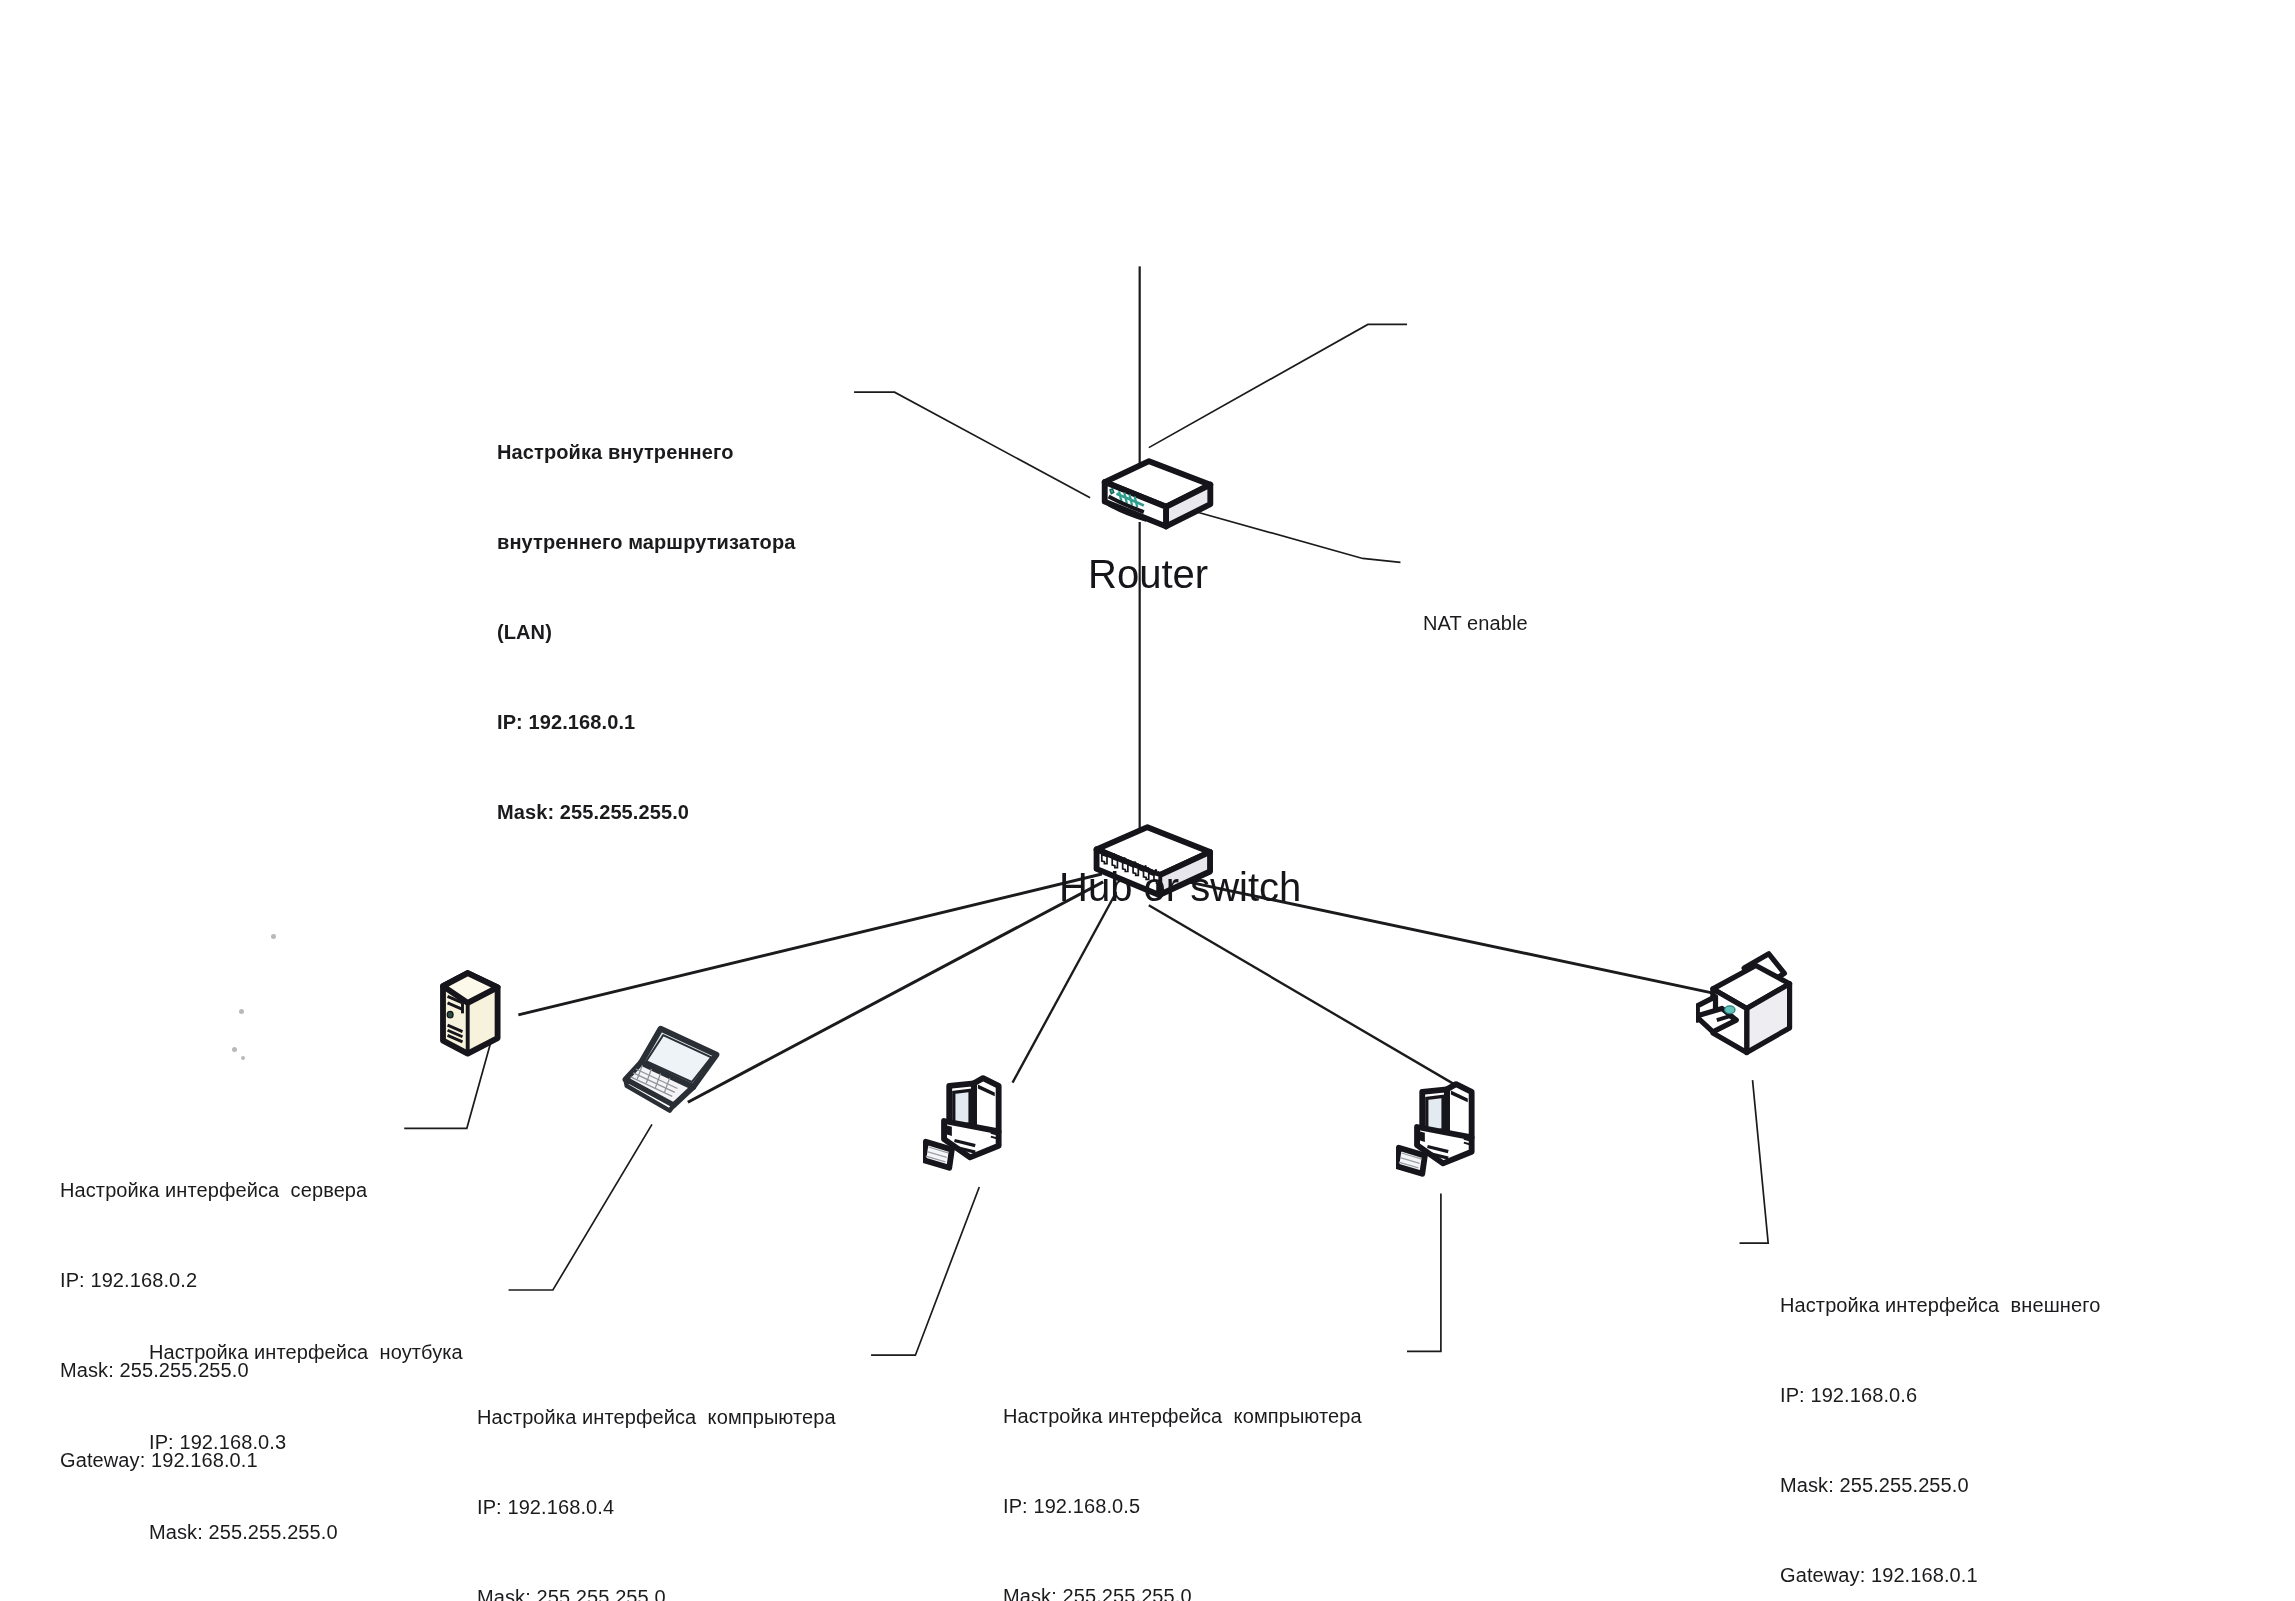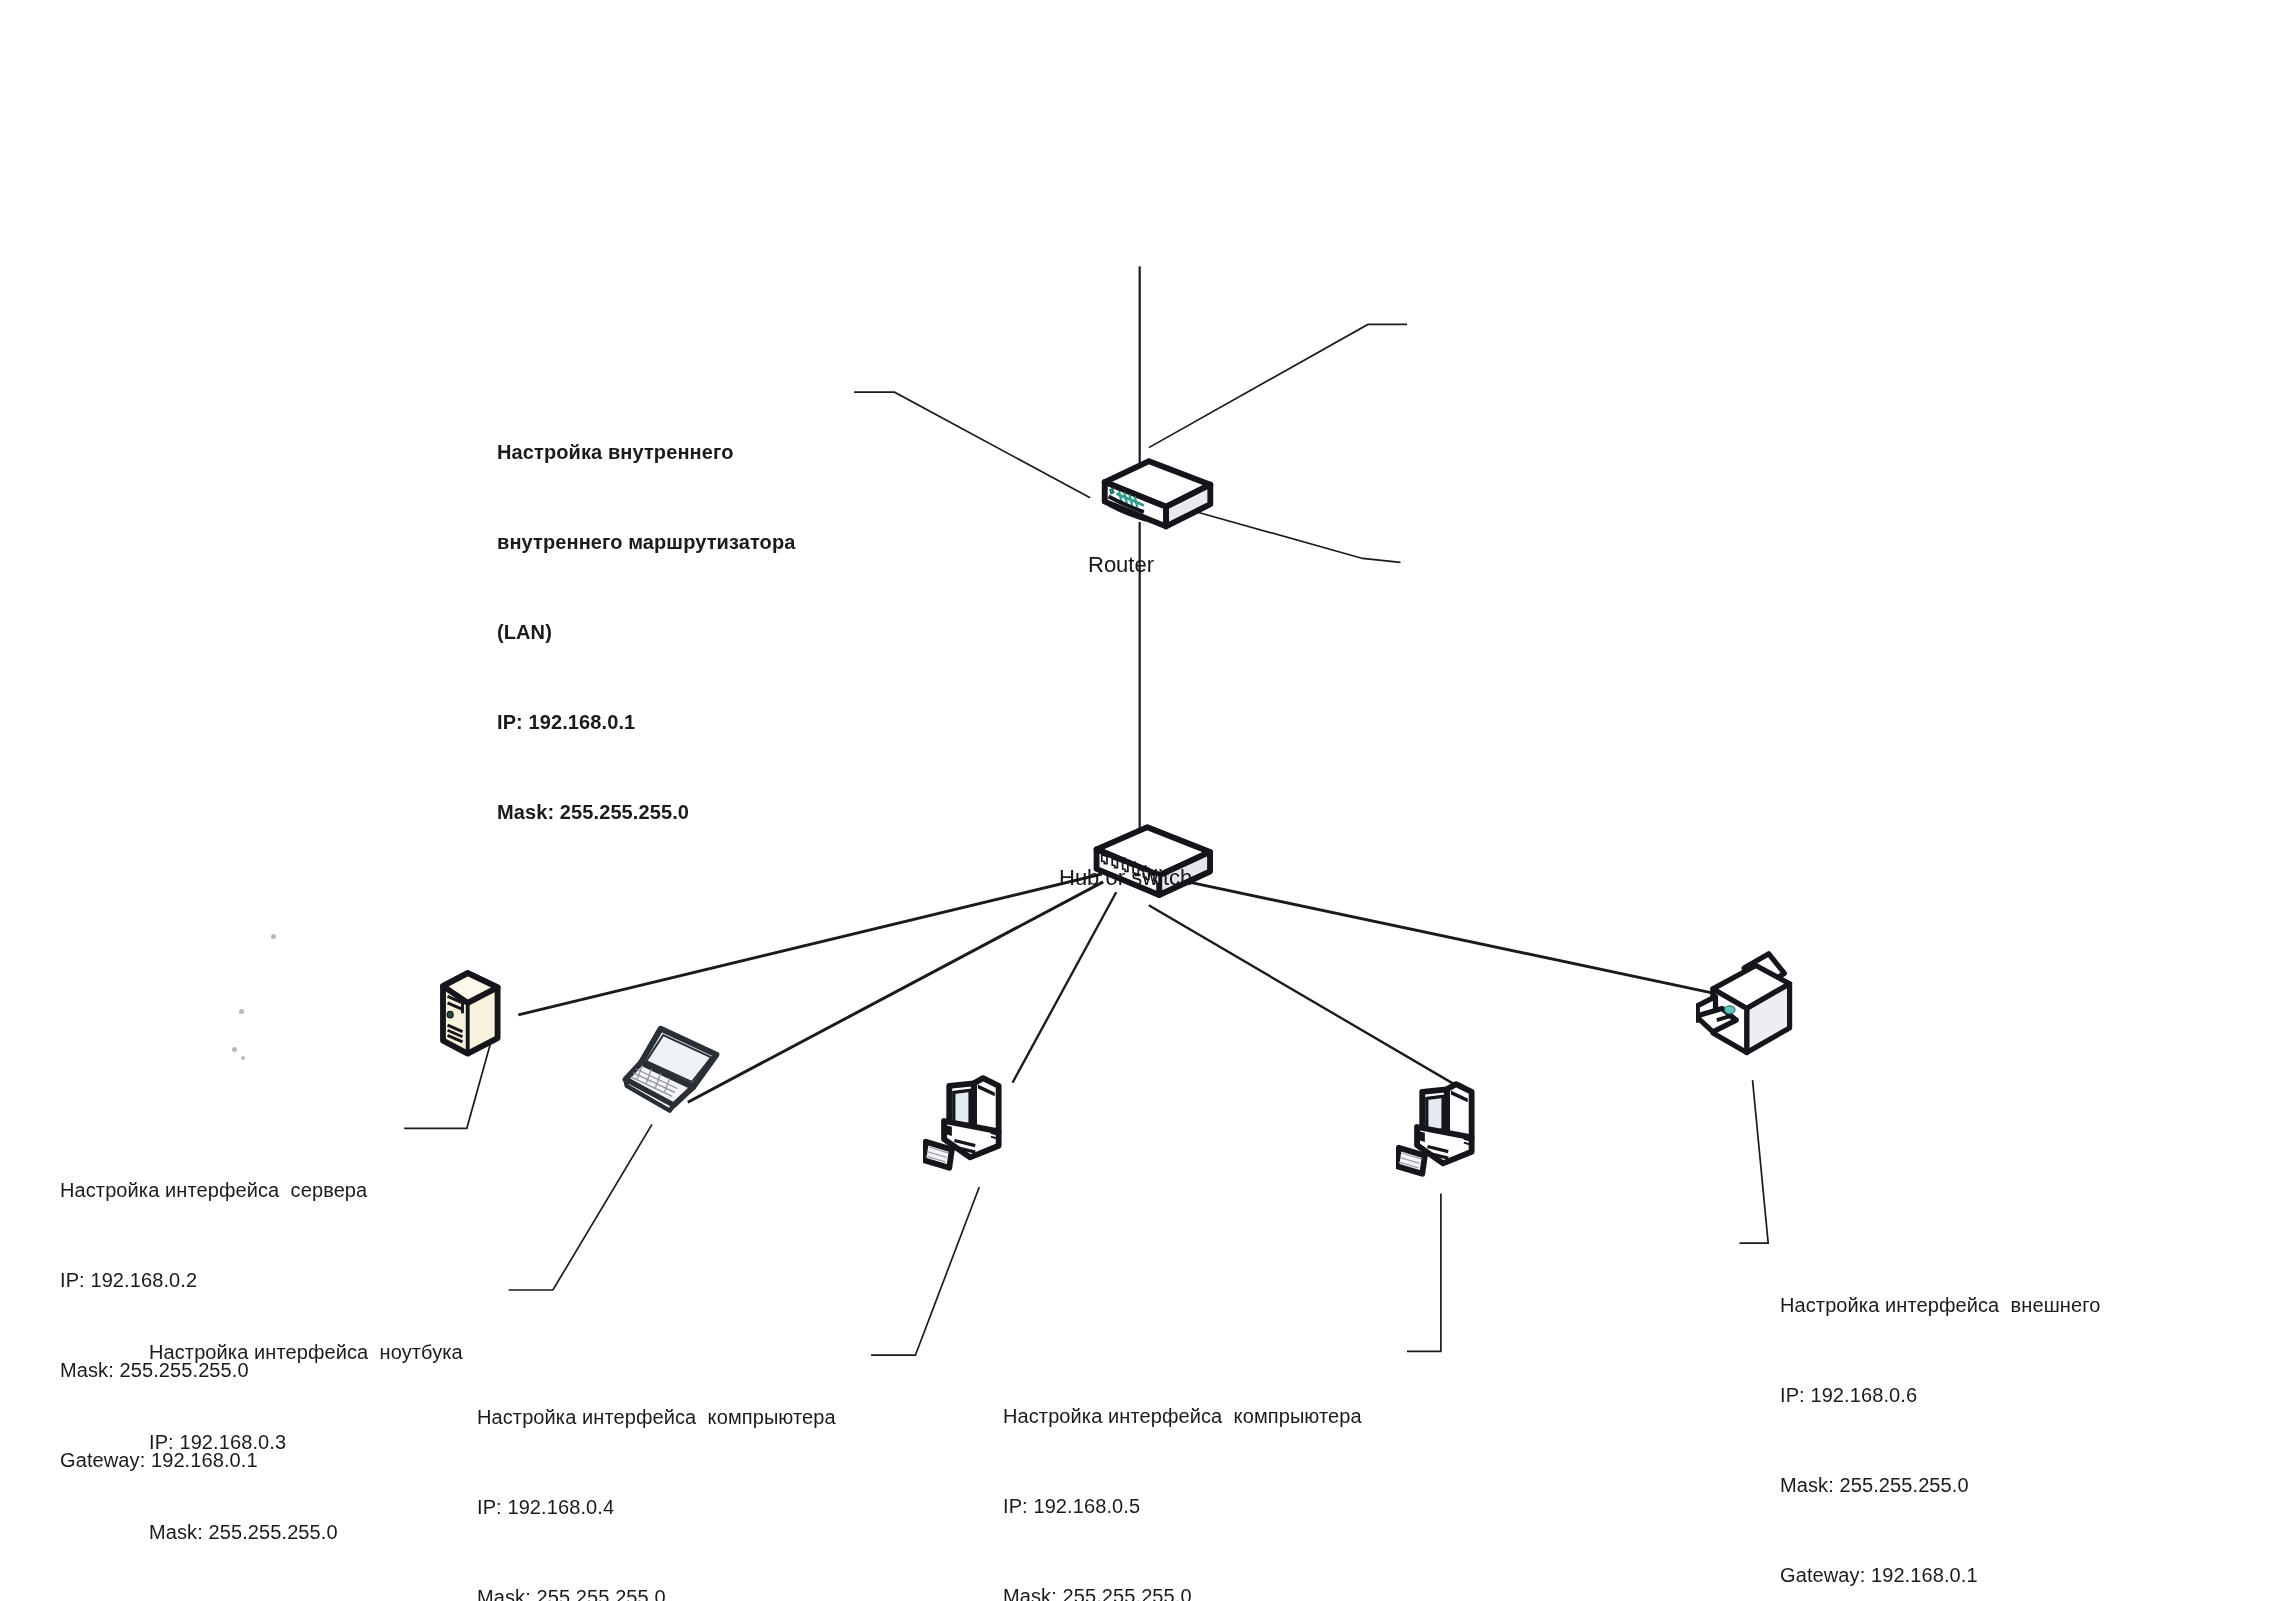--- a/index.html
+++ b/index.html
@@ -28,21 +28,21 @@
     font-size: 20px;
     line-height: 30px;
     white-space: pre;
     letter-spacing: 0.1px;
   }
   .note .ln { display: block; }
   .devlabel {
     position: absolute;
     color: #15151a;
     font-family: "Liberation Sans", sans-serif;
-    font-size: 22px;
+    font-size: 40px;
     white-space: pre;
   }
   .dev {
     position: absolute;
   }
   .speck {
     position: absolute;
     background: #b9b9bd;
     border-radius: 50%;
   }
@@ -244,20 +244,23 @@
 
   <div class="note" style="left:497px; top:377px;font-weight:bold;">
     <span class="ln">Настройка внутреннего</span>
     <span class="ln">внутреннего маршрутизатора</span>
     <span class="ln">(LAN)</span>
     <span class="ln">IP: 192.168.0.1</span>
     <span class="ln">Mask: 255.255.255.0</span>
   </div>
 
 
+  <div class="note" style="left:1423px; top:548px;">
+    <span class="ln">NAT enable</span>
+  </div>
 
   <div class="note" style="left:60px; top:1115px;">
     <span class="ln">Настройка интерфейса  сервера</span>
     <span class="ln">IP: 192.168.0.2</span>
     <span class="ln">Mask: 255.255.255.0</span>
     <span class="ln">Gateway: 192.168.0.1</span>
   </div>
 
   <div class="note" style="left:149px; top:1277px;">
     <span class="ln">Настройка интерфейса  ноутбука</span>

